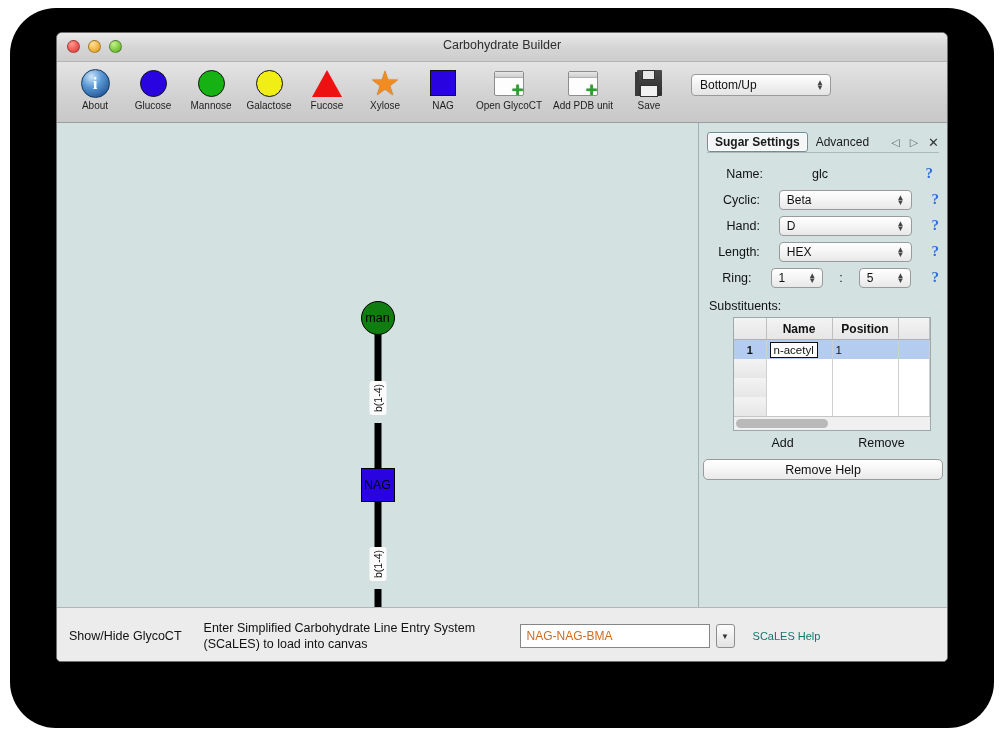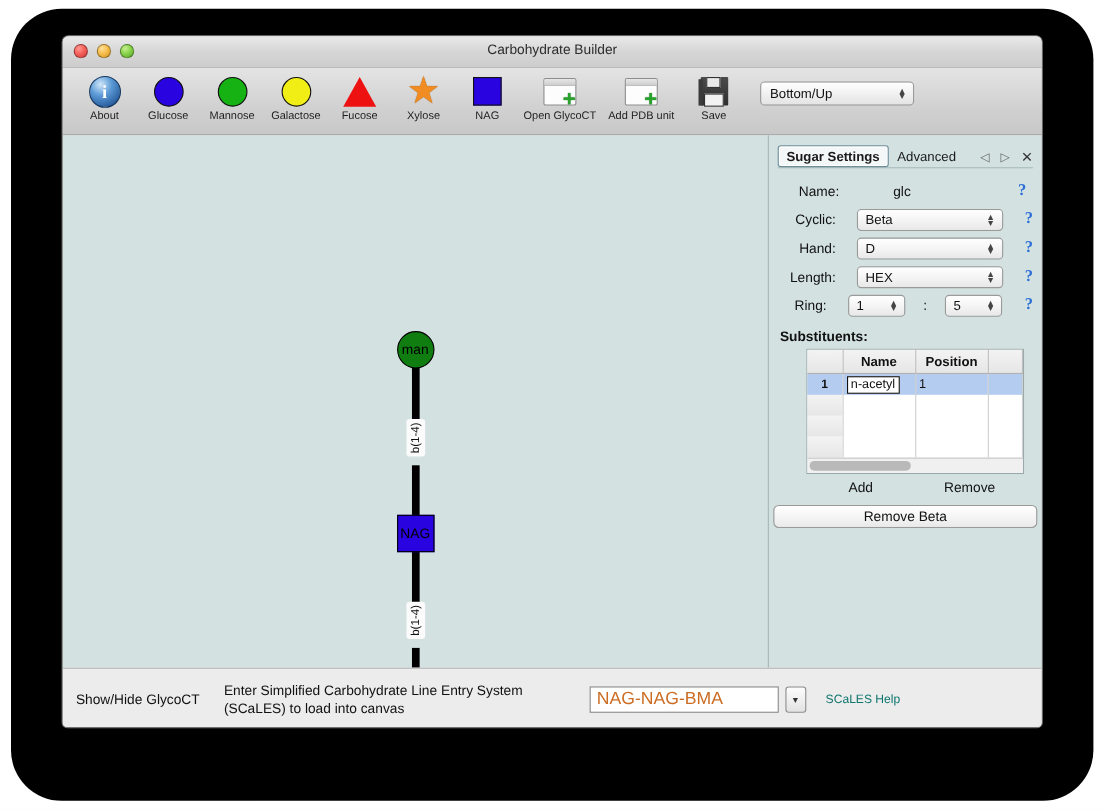--- a/index.html
+++ b/index.html
@@ -299,21 +299,21 @@
   }
   .colon { padding: 0 4px; font-size: 12.5px; color: #111; }
   .help {
     margin-left: 8px;
     color: #2d6fd6;
     font-weight: bold;
     font-size: 15px;
     font-family: "Liberation Serif", serif;
     cursor: default;
   }
-  .subs-title { margin: 9px 0 4px 10px; font-size: 12.5px; color: #111; font-weight: bold; }
+  .subs-title { margin: 9px 0 4px 10px; font-size: 12.5px; color: #111; }
 
   .table-wrap {
     margin-left: 34px;
     width: 198px;
     border: 1px solid #9aa9a9;
     background: #ffffff;
     box-sizing: border-box;
   }
   .tbl { width: 100%; border-collapse: collapse; table-layout: fixed; }
   .tbl th {
@@ -399,28 +399,28 @@
     cursor: default;
   }
   .bb-desc {
     margin-left: 22px;
     font-size: 12.5px;
     color: #111;
     line-height: 16px;
     width: 316px;
   }
   .bb-input {
-    margin-left: 16px;
-    width: 172px; height: 24px;
+    margin-left: 0;
+    width: 190px; height: 24px;
     background: #ffffff;
     border: 1px solid #868686;
     box-sizing: border-box;
     display: flex; align-items: center;
     padding-left: 6px;
-    font-size: 16px;
+    font-size: 12px;
     color: #cc6c22;
   }
   .bb-drop {
     margin-left: 6px;
     width: 19px; height: 24px;
     background: linear-gradient(to bottom, #fdfdfd 0%, #f0f0f0 50%, #e2e2e2 100%);
     border: 1px solid #8d8d8d;
     border-radius: 3px;
     box-sizing: border-box;
     display: flex; align-items: center; justify-content: center;
@@ -693,21 +693,21 @@
           <div class="hscroll">
             <div class="thumb"></div>
           </div>
         </div>
 
         <div class="btn-row">
           <div class="lnk">Add</div>
           <div class="lnk">Remove</div>
         </div>
 
-        <div class="big-btn">Remove Beta</div>
+        <div class="big-btn">Remove Help</div>
       </div>
     </div>
 
     <div class="bottombar">
       <div class="bb-link">Show/Hide GlycoCT</div>
       <div class="bb-desc">
         <div>Enter Simplified Carbohydrate Line Entry System</div>
         <div>(SCaLES) to load into canvas</div>
       </div>
       <div class="bb-input" placeholder="NAG-NAG-BMA">NAG-NAG-BMA</div>

